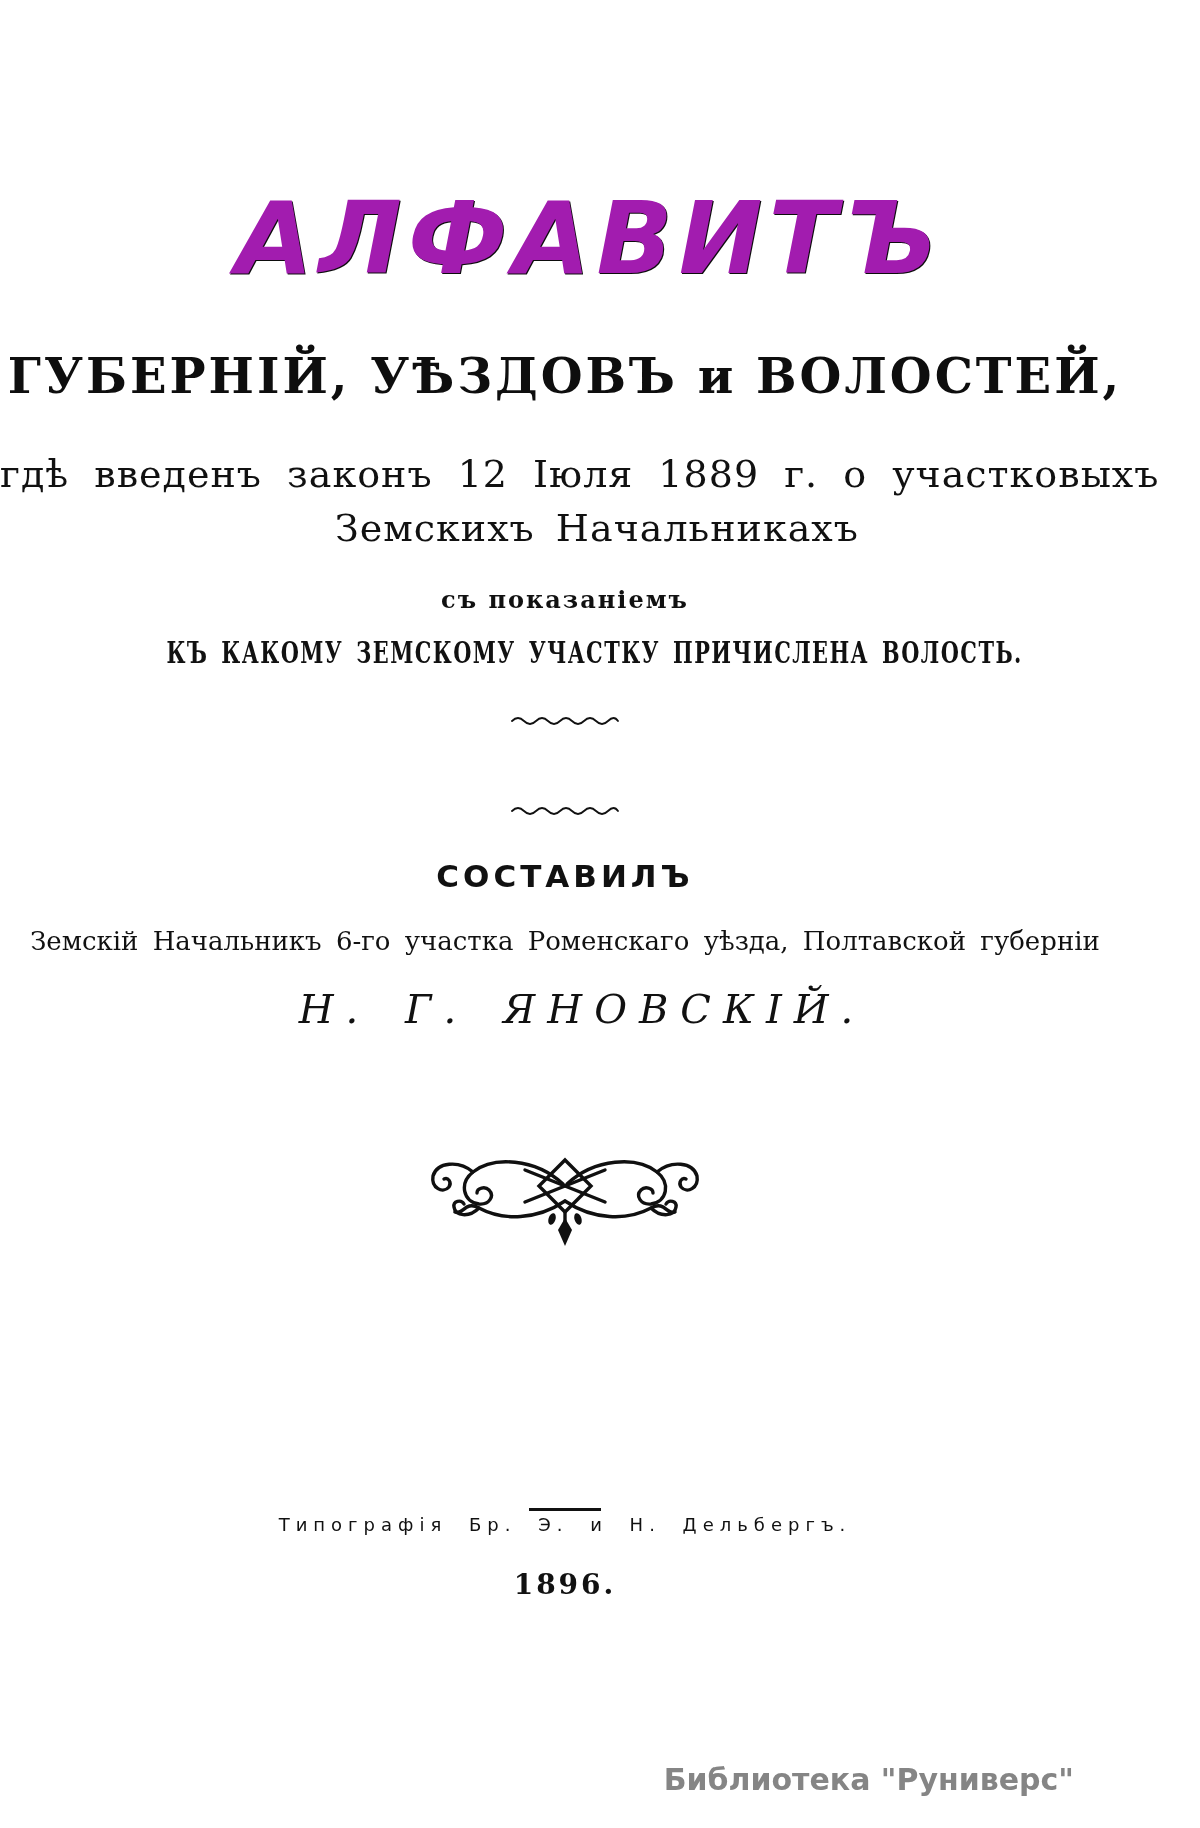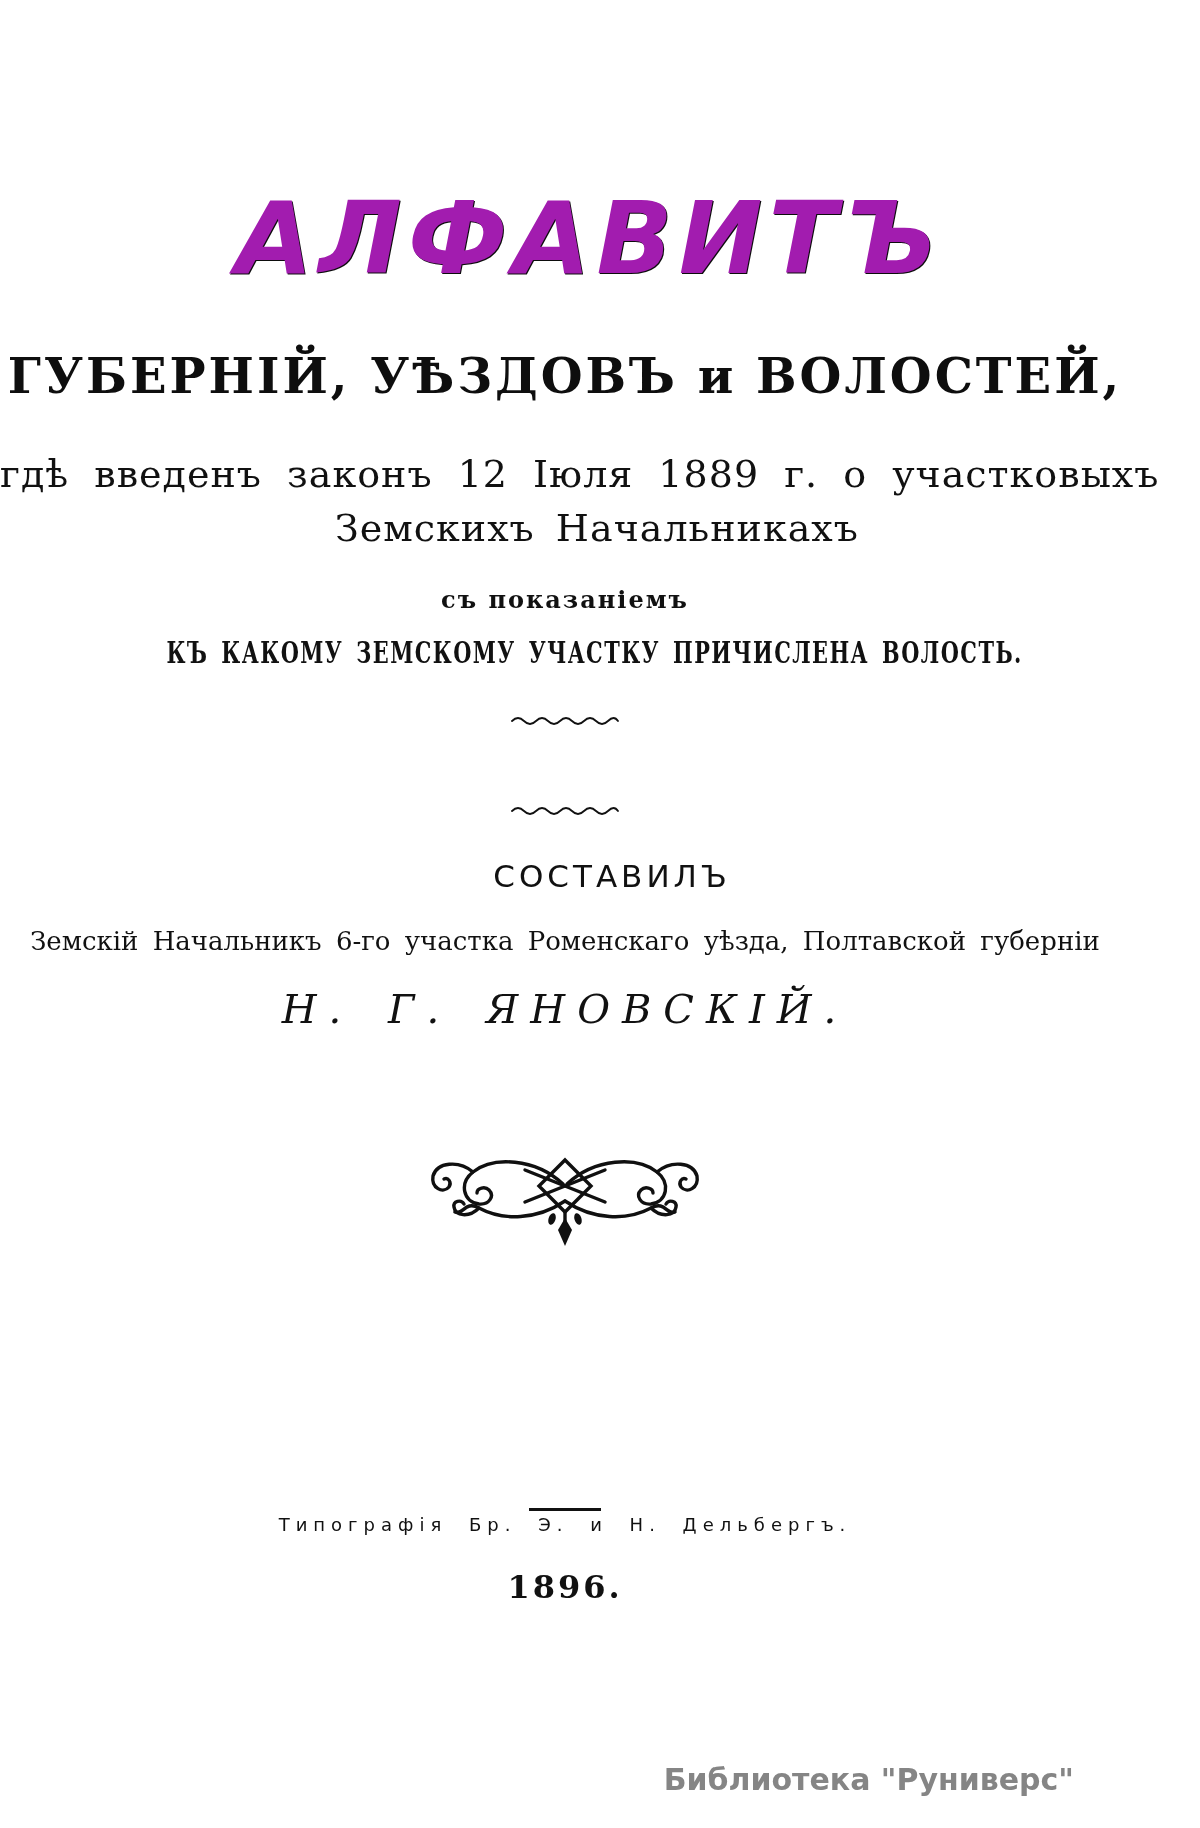--- a/index.html
+++ b/index.html
@@ -78,35 +78,35 @@
     top: 746px;
     font-size: 27px;
     letter-spacing: 9px;
     word-spacing: 14px;
     font-weight: 500;
   }
   .compiled {
     top: 858px;
     font-family: "DejaVu Sans", sans-serif;
     font-size: 31px;
-    font-weight: normal;
+    font-weight: bold;
     letter-spacing: 4px;
-    padding-left: 47px;
   }
   .compiler-title {
     top: 926px;
     font-size: 26px;
     word-spacing: 6px;
   }
   .compiler-name {
     top: 986px;
     font-size: 40px;
     font-style: italic;
     letter-spacing: 12px;
     word-spacing: 10px;
+    padding-left: 17px;
   }
   .flourish-row { top: 1146px; }
   .city {
     top: 1448px;
     font-family: "DejaVu Sans", sans-serif;
     font-size: 26px;
     font-weight: bold;
     letter-spacing: 17px;
   }
   .rule-row { top: 1496px; }
@@ -118,21 +118,21 @@
   }
   .printer {
     top: 1514px;
     font-family: "DejaVu Sans", sans-serif;
     font-size: 18px;
     letter-spacing: 6px;
     word-spacing: 10px;
   }
   .year {
     top: 1568px;
-    font-size: 32px;
+    font-size: 28px;
     font-weight: bold;
     letter-spacing: 3px;
   }
   .watermark {
     position: absolute;
     top: 1762px;
     right: 126px;
     font-family: "DejaVu Sans", sans-serif;
     font-size: 30px;
     font-weight: bold;

